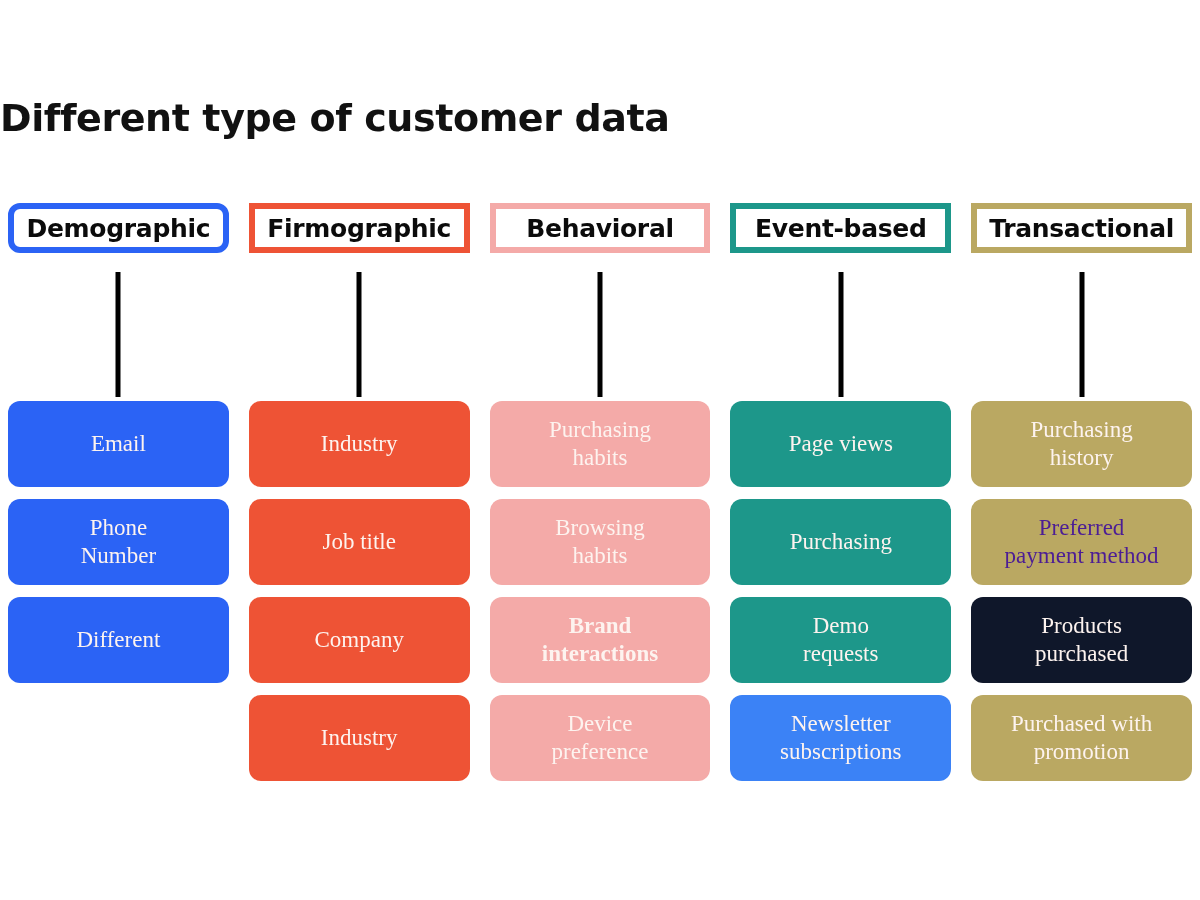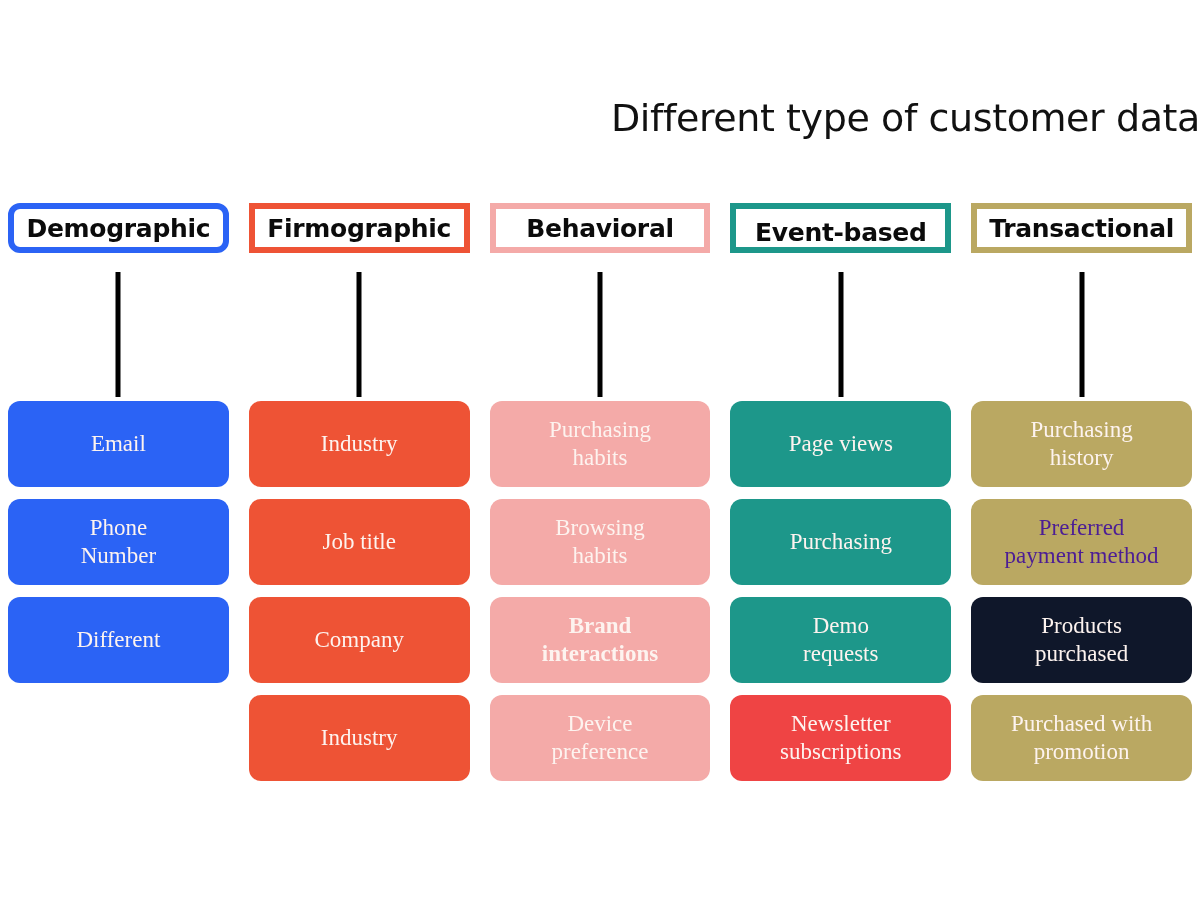--- a/index.html
+++ b/index.html
@@ -20,23 +20,23 @@
     height: 900px;
     background: #ffffff;
   }
 
   
   .title {
     position: absolute;
     top: 96px;
     left: 0;
     width: 1200px;
-    text-align: right;
+    text-align: left;
     font-family: "DejaVu Sans", sans-serif;
-    font-weight: normal;
+    font-weight: bold;
     font-size: 38px;
     letter-spacing: -0.4px;
     color: #111111;
     white-space: nowrap;
   }
 
   
   .columns {
     position: absolute;
     top: 203px;
@@ -186,38 +186,38 @@
             <span class="cell-label" style="color: rgb(253, 243, 239);">Brand
 interactions</span>
           </div>
           <div class="cell" style="background: rgb(244, 170, 168); text-align: center;">
             <span class="cell-label" style="color: rgb(253, 243, 239);">Device
 preference</span>
           </div>
         </div>
       </div>
       <div class="column">
-        <div class="col-header" style="border-color: rgb(29, 151, 138); align-items: flex-end;">
+        <div class="col-header" style="border-color: rgb(29, 151, 138);">
           <span class="col-header-label" style="color: rgb(11, 11, 11);">Event-based</span>
         </div>
         <div class="connector-area">
           <div class="connector-line" style="background: rgb(0, 0, 0);"></div>
         </div>
         <div class="cells">
           <div class="cell" style="background: rgb(29, 151, 138);">
             <span class="cell-label" style="color: rgb(253, 243, 239);">Page views</span>
           </div>
           <div class="cell" style="background: rgb(29, 151, 138);">
             <span class="cell-label" style="color: rgb(253, 243, 239);">Purchasing</span>
           </div>
           <div class="cell" style="background: rgb(29, 151, 138);">
             <span class="cell-label" style="color: rgb(253, 243, 239);">Demo
 requests</span>
           </div>
-          <div class="cell" style="background: #ef4444;">
+          <div class="cell" style="background: #3b82f6;">
             <span class="cell-label" style="color: rgb(253, 243, 239);">Newsletter
 subscriptions</span>
           </div>
         </div>
       </div>
       <div class="column">
         <div class="col-header" style="border-color: rgb(186, 168, 98);">
           <span class="col-header-label" style="color: rgb(11, 11, 11);">Transactional</span>
         </div>
         <div class="connector-area">

